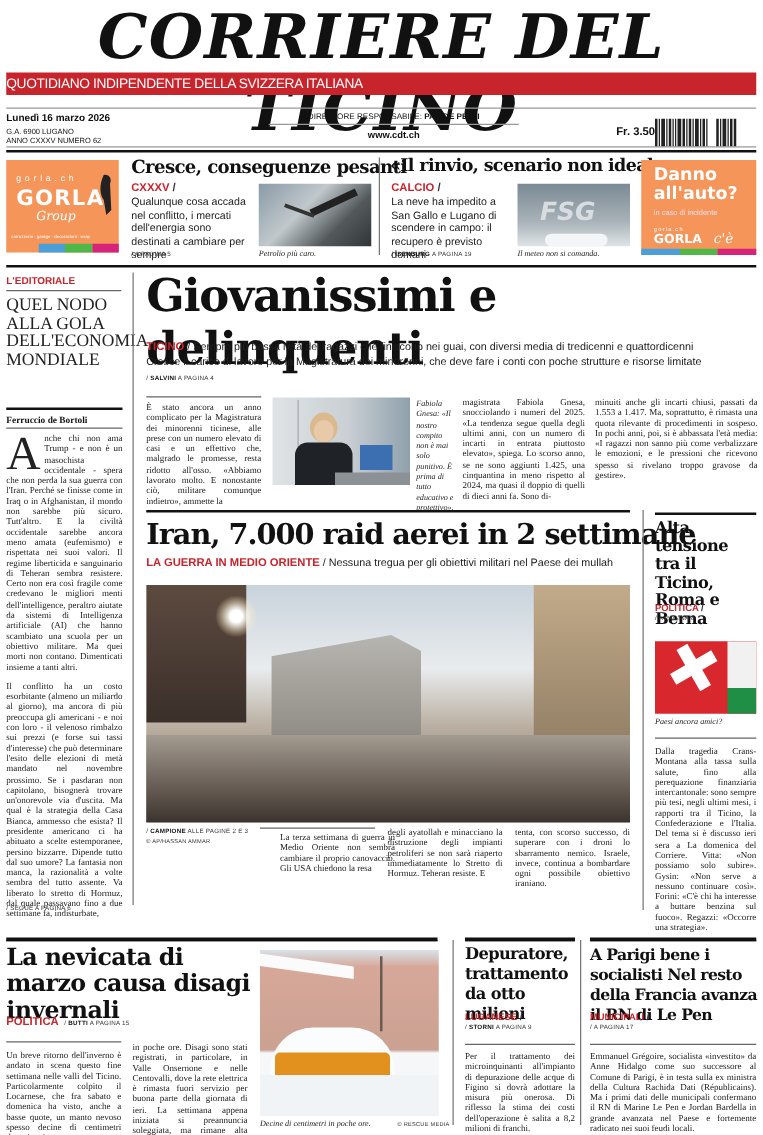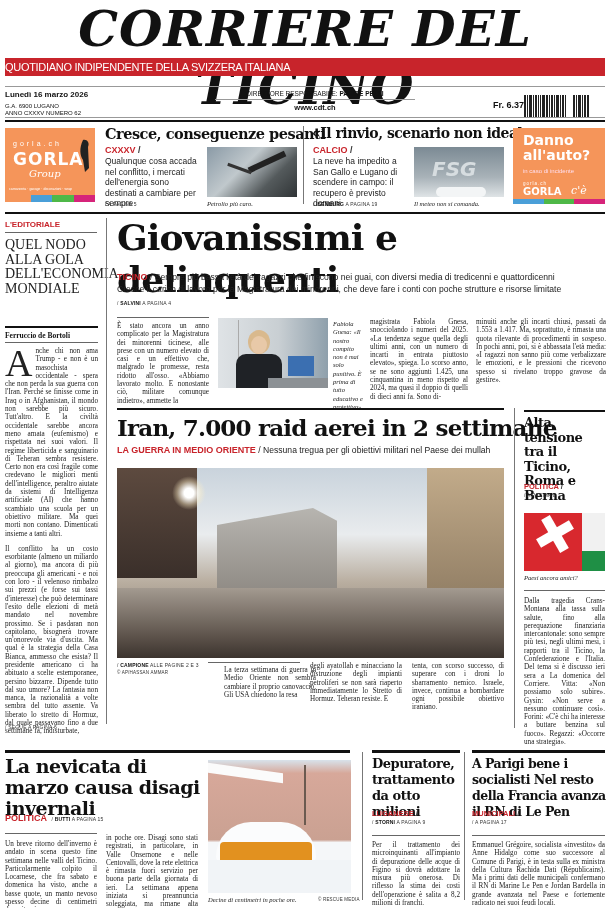--- a/index.html
+++ b/index.html
@@ -35,21 +35,21 @@
 <div class="abs masthead">CORRIERE DEL TICINO</div>
 <div class="abs tagbar">QUOTIDIANO INDIPENDENTE DELLA SVIZZERA ITALIANA</div>
 <div class="abs infobar">
   <div class="abs date">Lunedì 16 marzo 2026</div>
   <div class="abs ga">
     <div>G.A. 6900 LUGANO</div>
     <div>ANNO CXXXV NUMERO 62</div>
   </div>
   <div class="abs dir"><span>DIRETTORE RESPONSABILE:</span> <b>PARIDE PELLI</b></div>
   <div class="abs web">www.cdt.ch</div>
-  <div class="abs price">Fr. 6.37</div>
+  <div class="abs price">Fr. 3.50</div>
   <div class="abs barcode">
     <span style="width:2px"></span>
       <span style="width:1px"></span>
       <span style="width:3px"></span>
       <span style="width:1px"></span>
       <span style="width:2px"></span>
       <span style="width:1px"></span>
       <span style="width:1px"></span>
       <span style="width:3px"></span>
       <span style="width:2px"></span>

